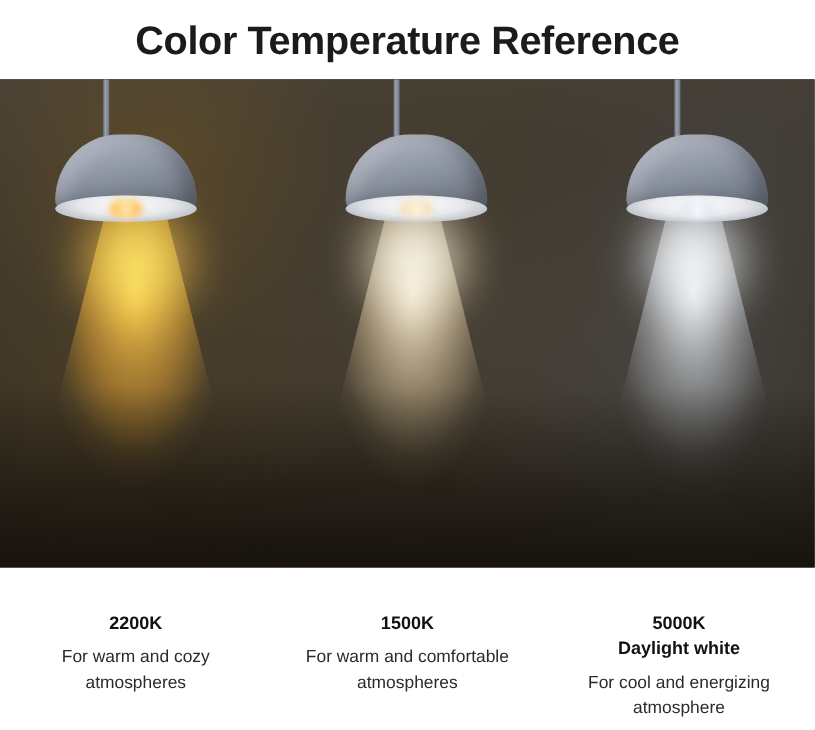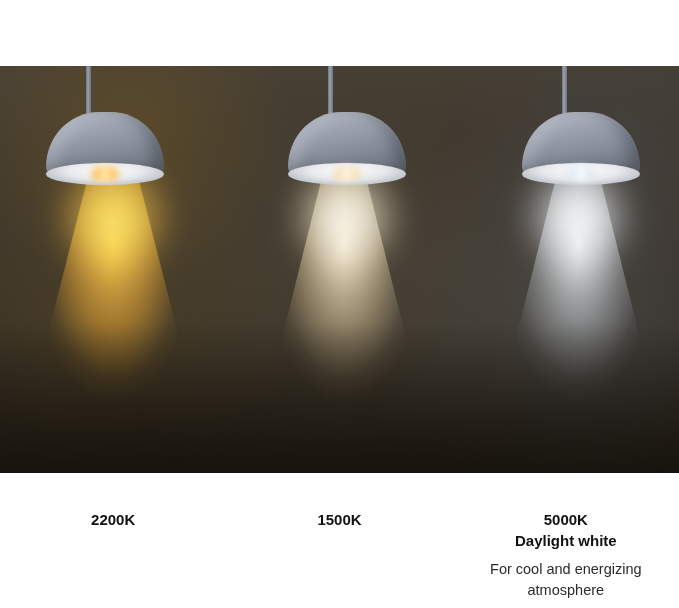--- a/index.html
+++ b/index.html
@@ -199,20 +199,23 @@
     line-height: 21px;
     text-align: center;
     max-width: 185px;
   }
 </style>
 </head>
 <body>
 
 <div class="page">
 
+  <div class="title-bar">
+    <div class="title-text">Color Temperature Reference</div>
+  </div>
 
   <div class="photo">
     <div class="wall"></div>
     <div class="haze-left"></div>
     <div class="haze-right"></div>
 
     <div class="cone cone-1"></div>
     <div class="cone cone-2"></div>
     <div class="cone cone-3"></div>
 
@@ -241,24 +244,26 @@
       <div class="bulb"></div>
     </div>
 
     <div class="dark-bottom"></div>
   </div>
 
   <div class="captions">
 
     <div class="col">
       <div class="kelvin">2200K</div>
+      <div class="desc">For warm and cozy atmospheres</div>
     </div>
 
     <div class="col">
       <div class="kelvin">1500K</div>
+      <div class="desc">For warm and comfortable atmospheres</div>
     </div>
 
     <div class="col">
       <div class="kelvin">5000K</div>
       <div class="name">Daylight white</div>
       <div class="desc">For cool and energizing atmosphere</div>
     </div>
 
   </div>
 </div>

